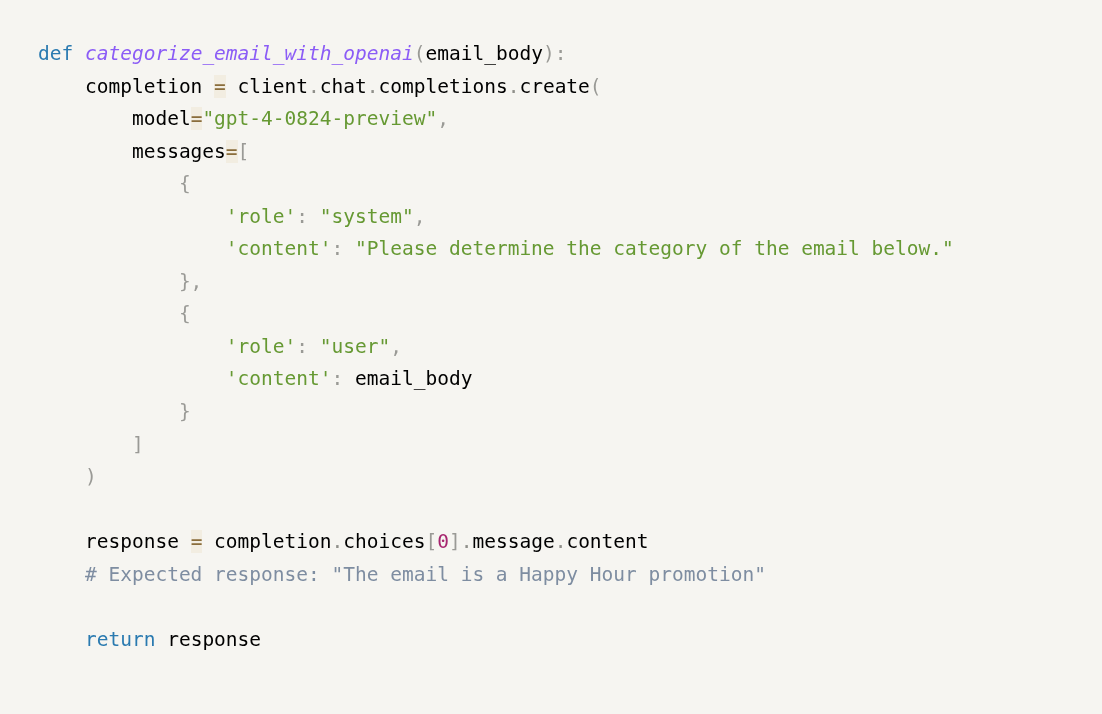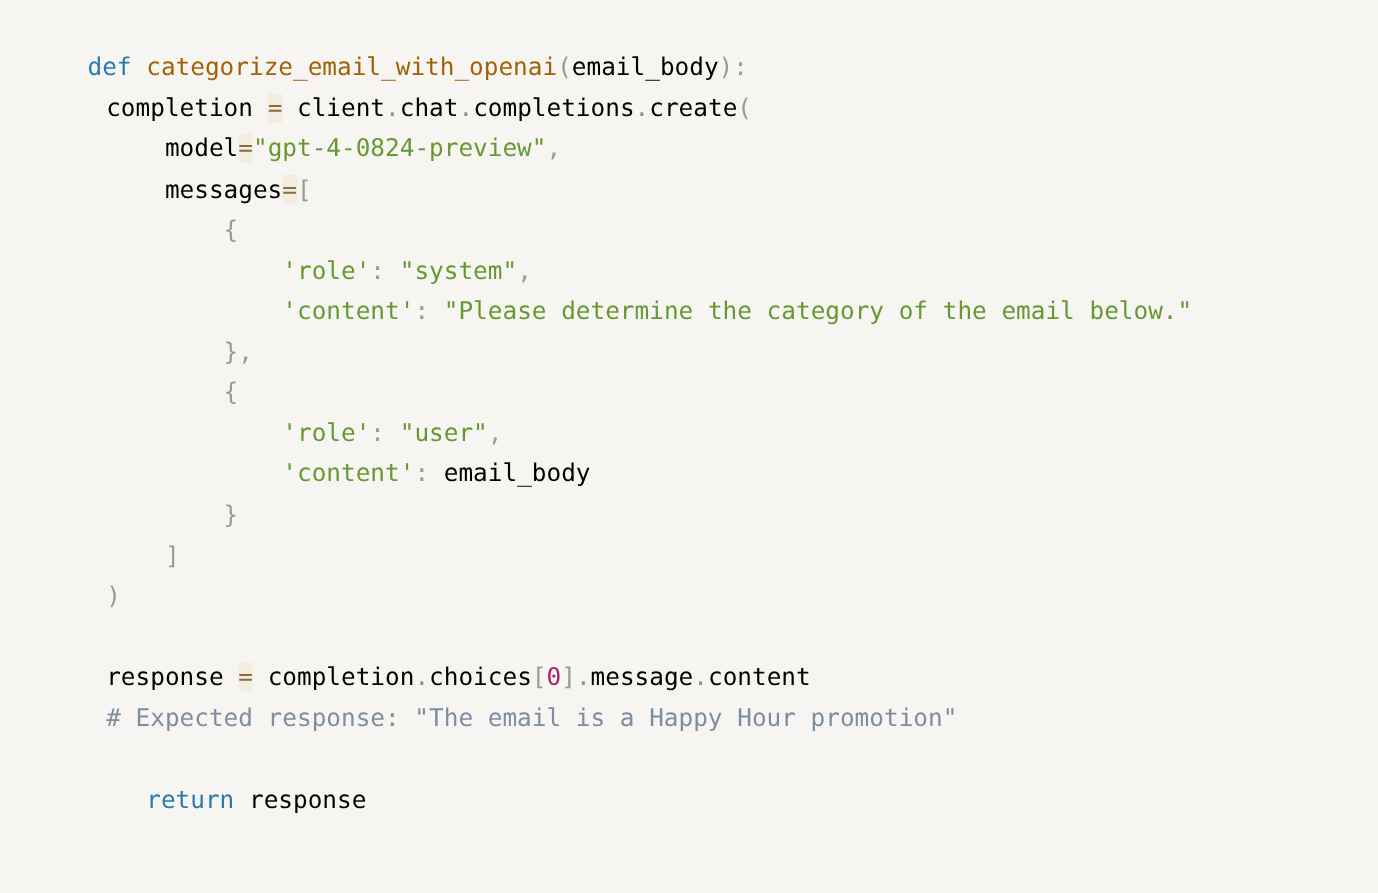--- a/index.html
+++ b/index.html
@@ -19,22 +19,22 @@
     line-height: 32.55px;
     letter-spacing: 0px;
     white-space: pre;
     -webkit-font-smoothing: antialiased;
   }
   .line {
     white-space: pre;
     min-height: 32.55px;
   }
   
-  .kw      { color: #2a7ab0; margin-left: 32px; }            
-  .fname   { color: #a16207; }            
+  .kw      { color: #2a7ab0; }            
+  .fname   { color: #8b5cf6; font-style: italic; }            
   .plain   { color: #000000; }            
   .punct   { color: #9a9a96; }            
   .dot     { color: #8f8f8a; }            
   .str     { color: #669933; }            
   .num     { color: #a6246e; }            
   .cmt     { color: #7e8da1; }            
   .op      { color: #8a6d3b; background: #f2ede1; }  
 </style>
 </head>
 <body>

